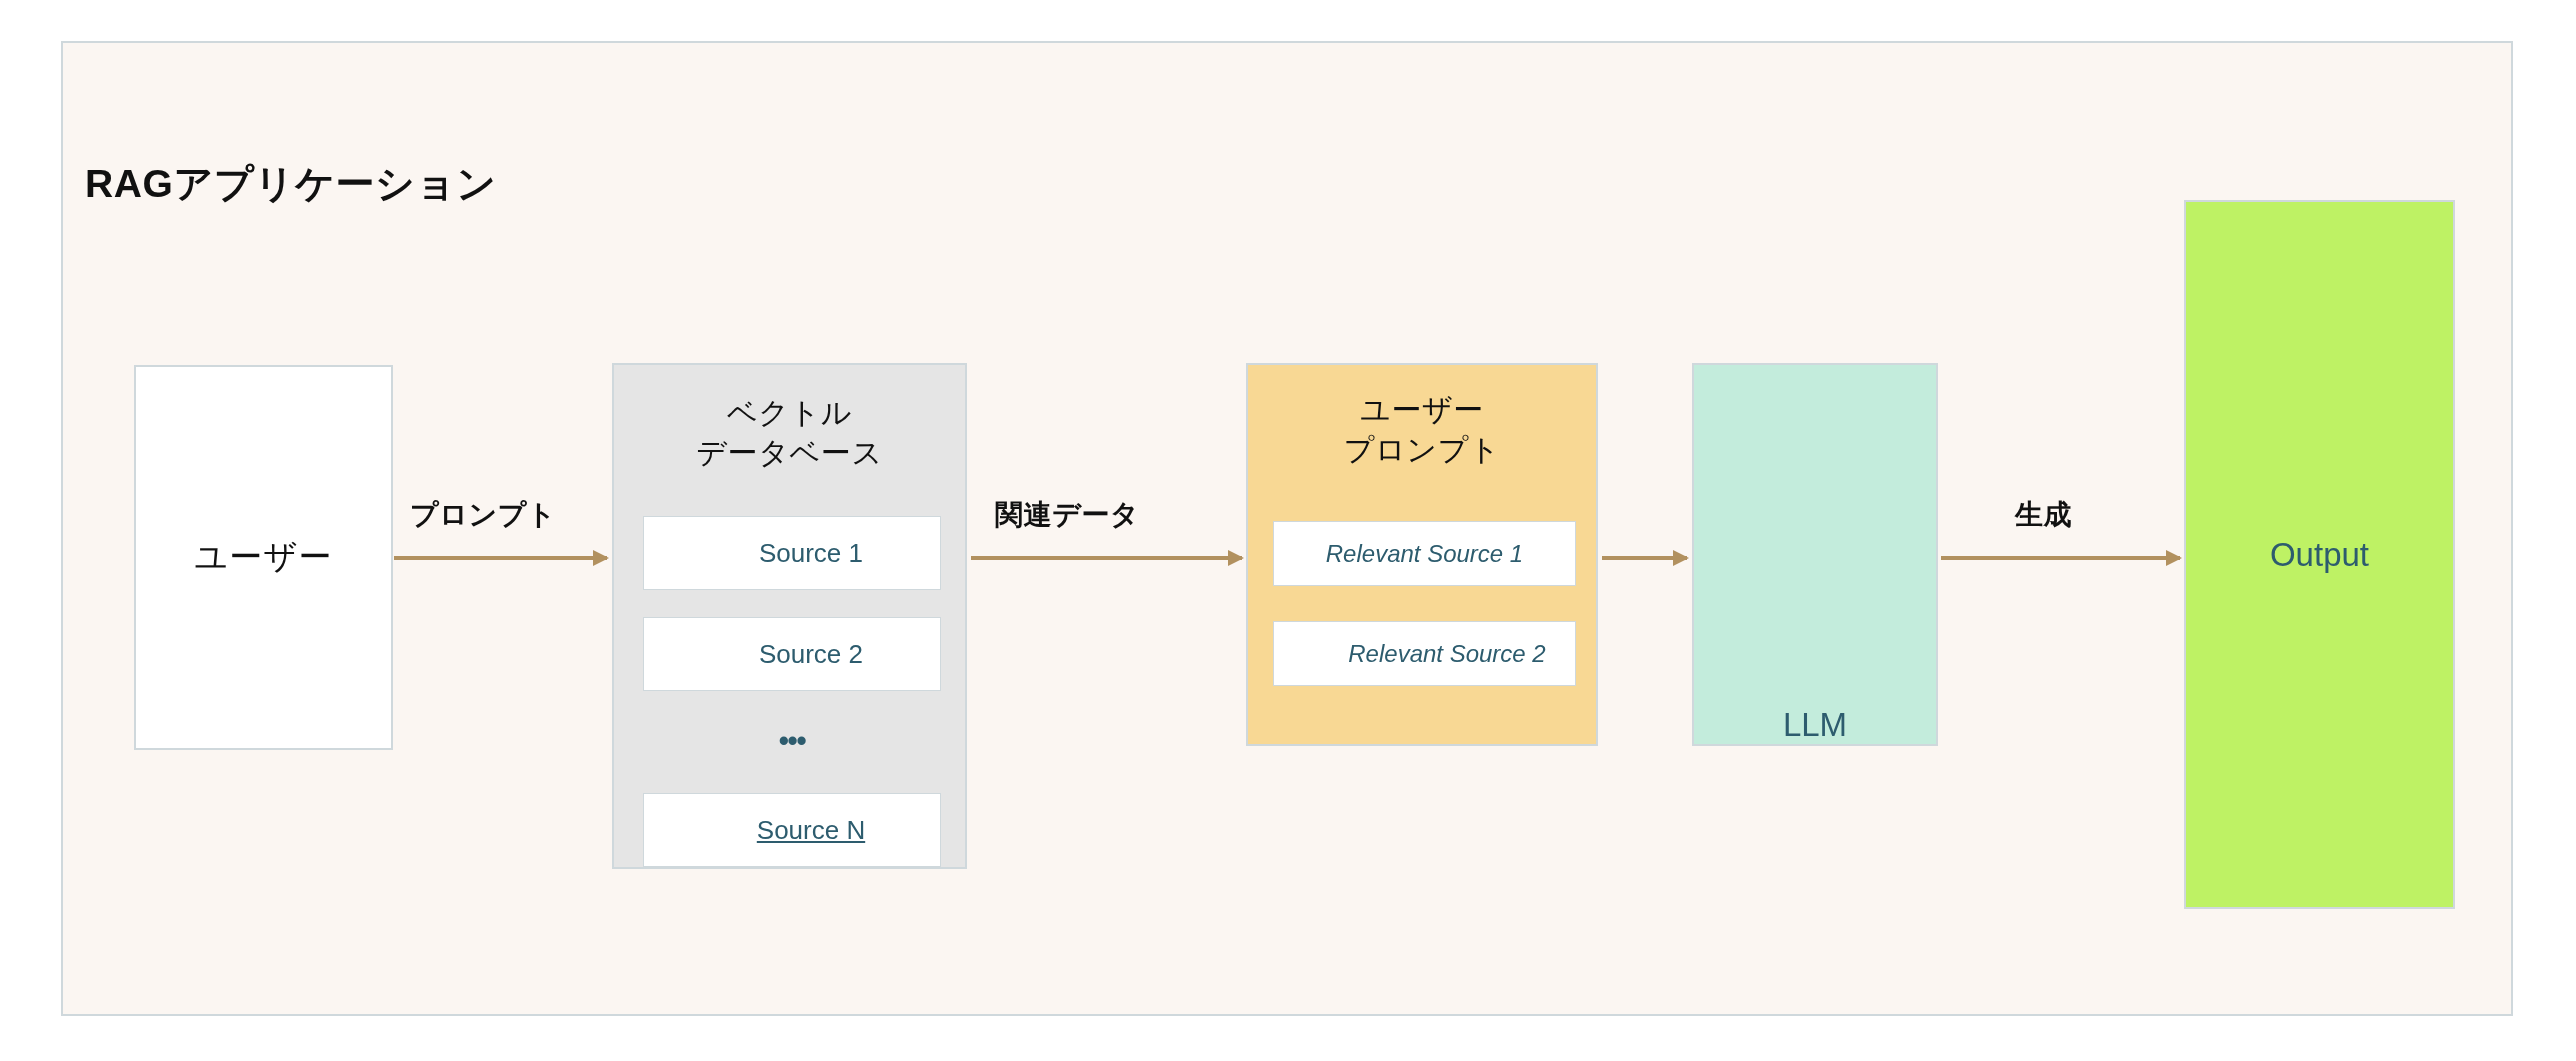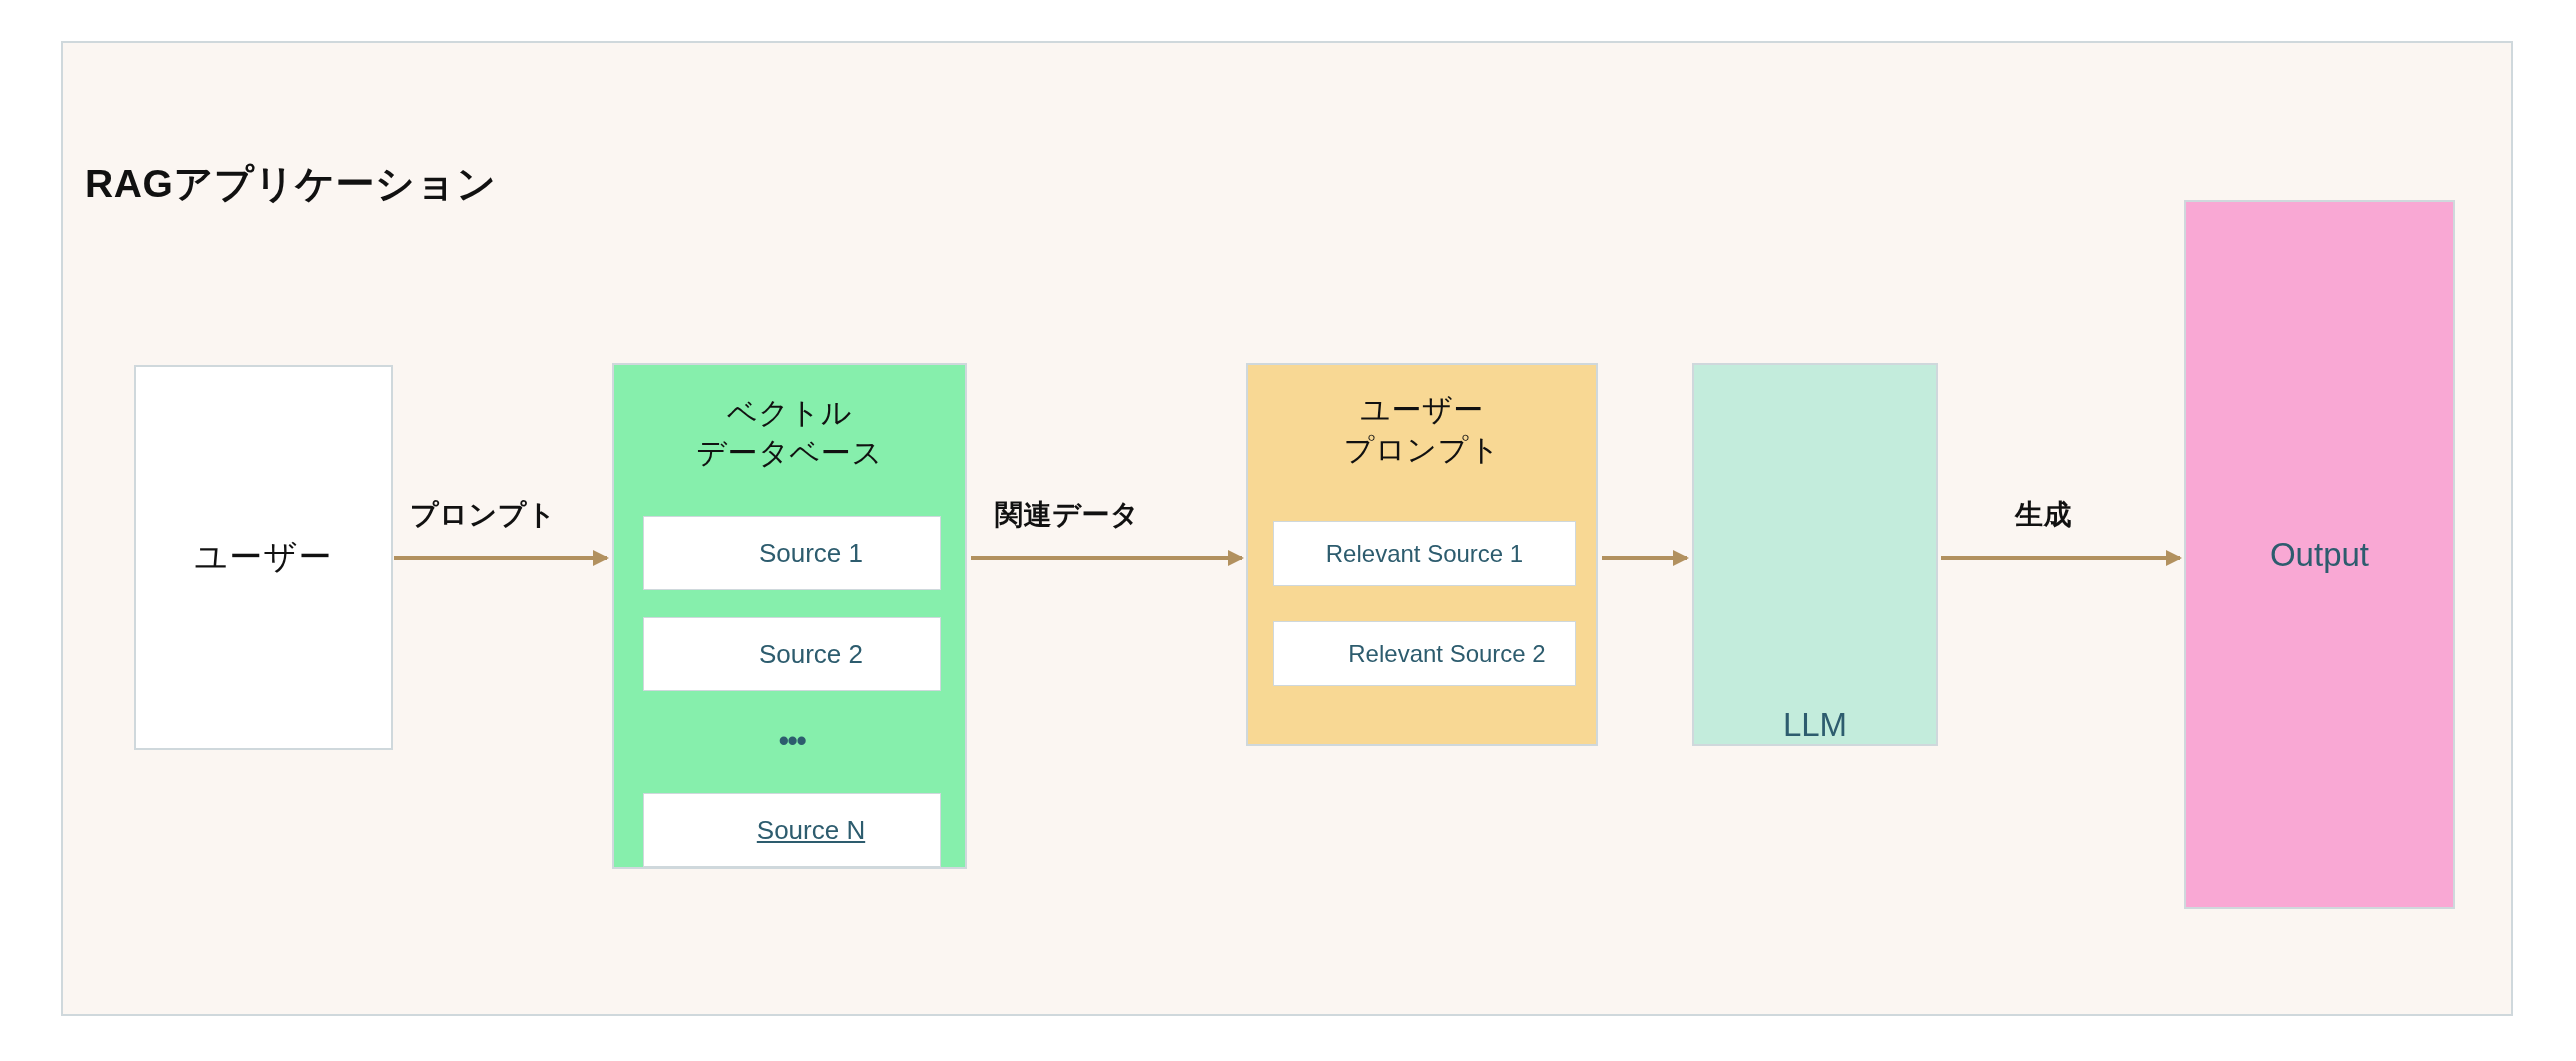--- a/index.html
+++ b/index.html
@@ -64,21 +64,21 @@
     font-size: 33px;
     color: #111111;
     letter-spacing: 1.3px;
   }
 
   .node-vectordb {
     left: 612px;
     top: 363px;
     width: 355px;
     height: 506px;
-    background: #86efac;
+    background: #e5e5e5;
   }
 
   .node-userprompt {
     left: 1246px;
     top: 363px;
     width: 352px;
     height: 383px;
     background: #f8d894;
   }
 
@@ -95,21 +95,21 @@
   .node-llm .node-label {
     font-size: 33px;
     color: #2d5c6e;
   }
 
   .node-output {
     left: 2184px;
     top: 200px;
     width: 271px;
     height: 709px;
-    background: #f9a8d4;
+    background: #bef264;
     display: flex;
     align-items: center;
     justify-content: center;
   }
   .node-output .node-label {
     font-size: 33px;
     color: #2d5c6e;
   }
 
   
@@ -163,20 +163,21 @@
     font-weight: bold;
     color: #2d5c6e;
     letter-spacing: -1.3px;
   }
 
   .node-userprompt .chip {
     left: 25px;
     width: 303px;
     height: 65px;
     font-size: 24px;
+    font-style: italic;
   }
   .node-userprompt .chip-1 { top: 156px; }
   .node-userprompt .chip-2 { top: 256px; padding-left: 45px; }
 
   
   .arrow {
     position: absolute;
     height: 4.4px;
     background: #b2915f;
   }

